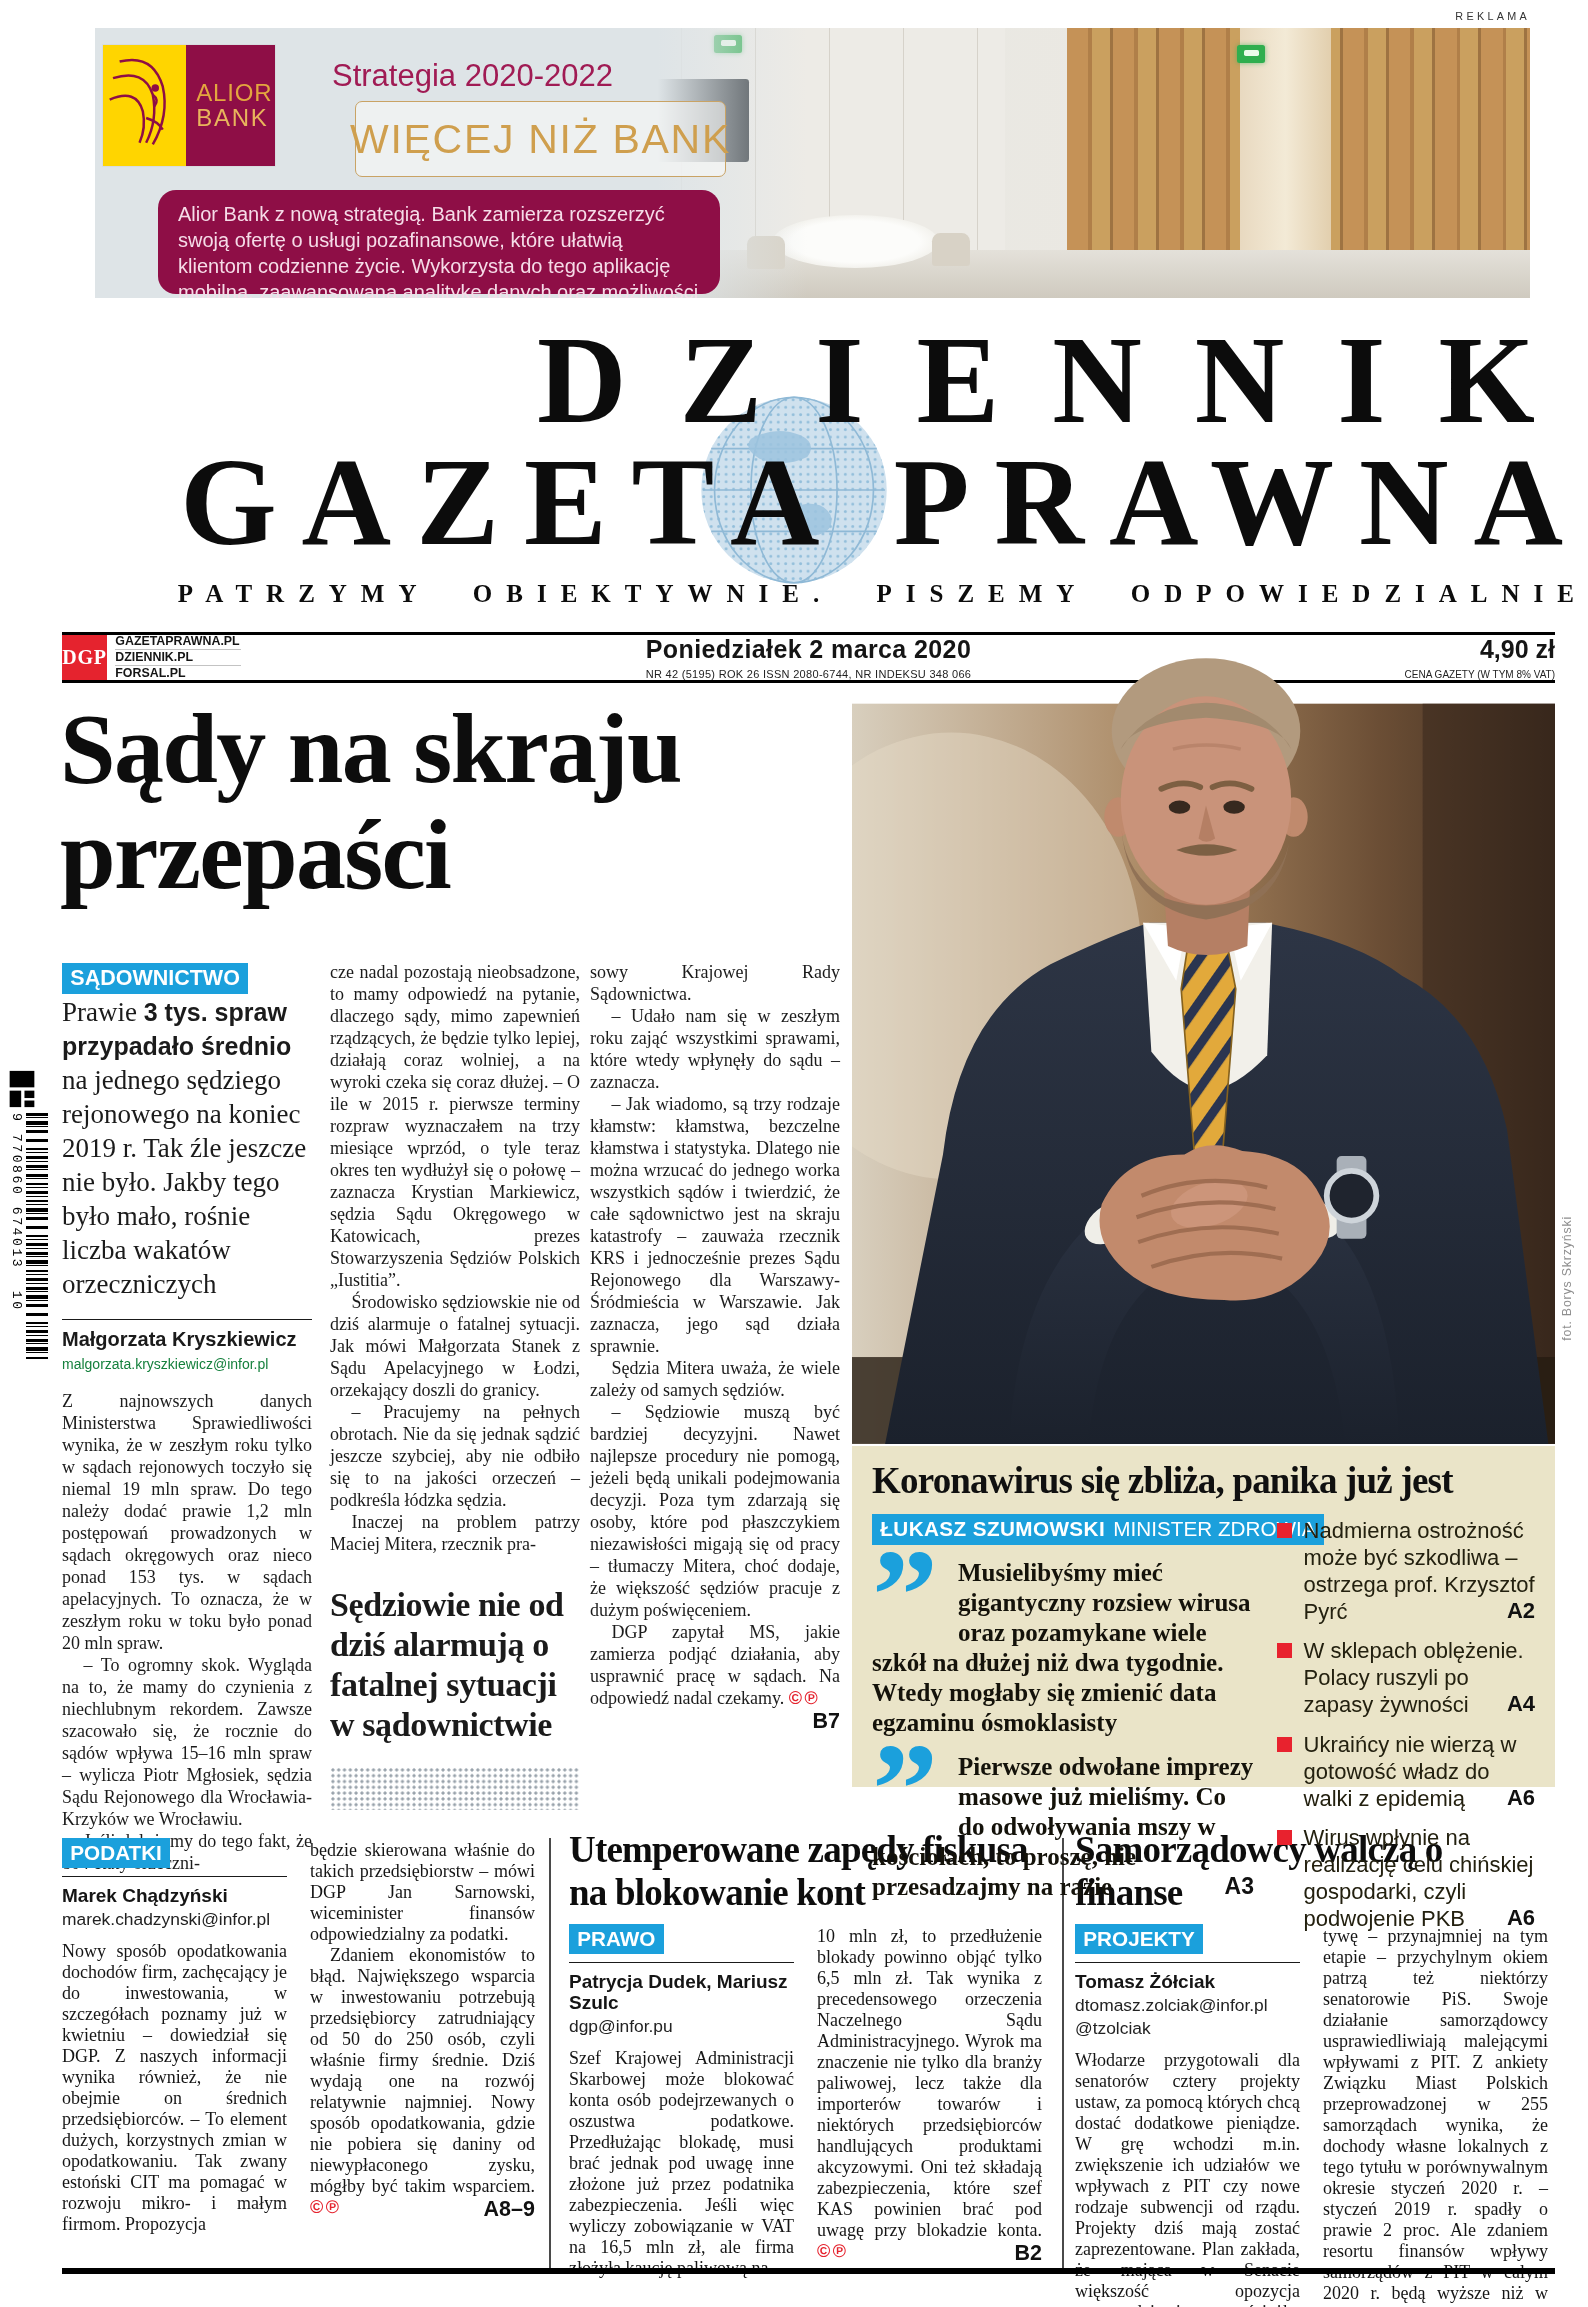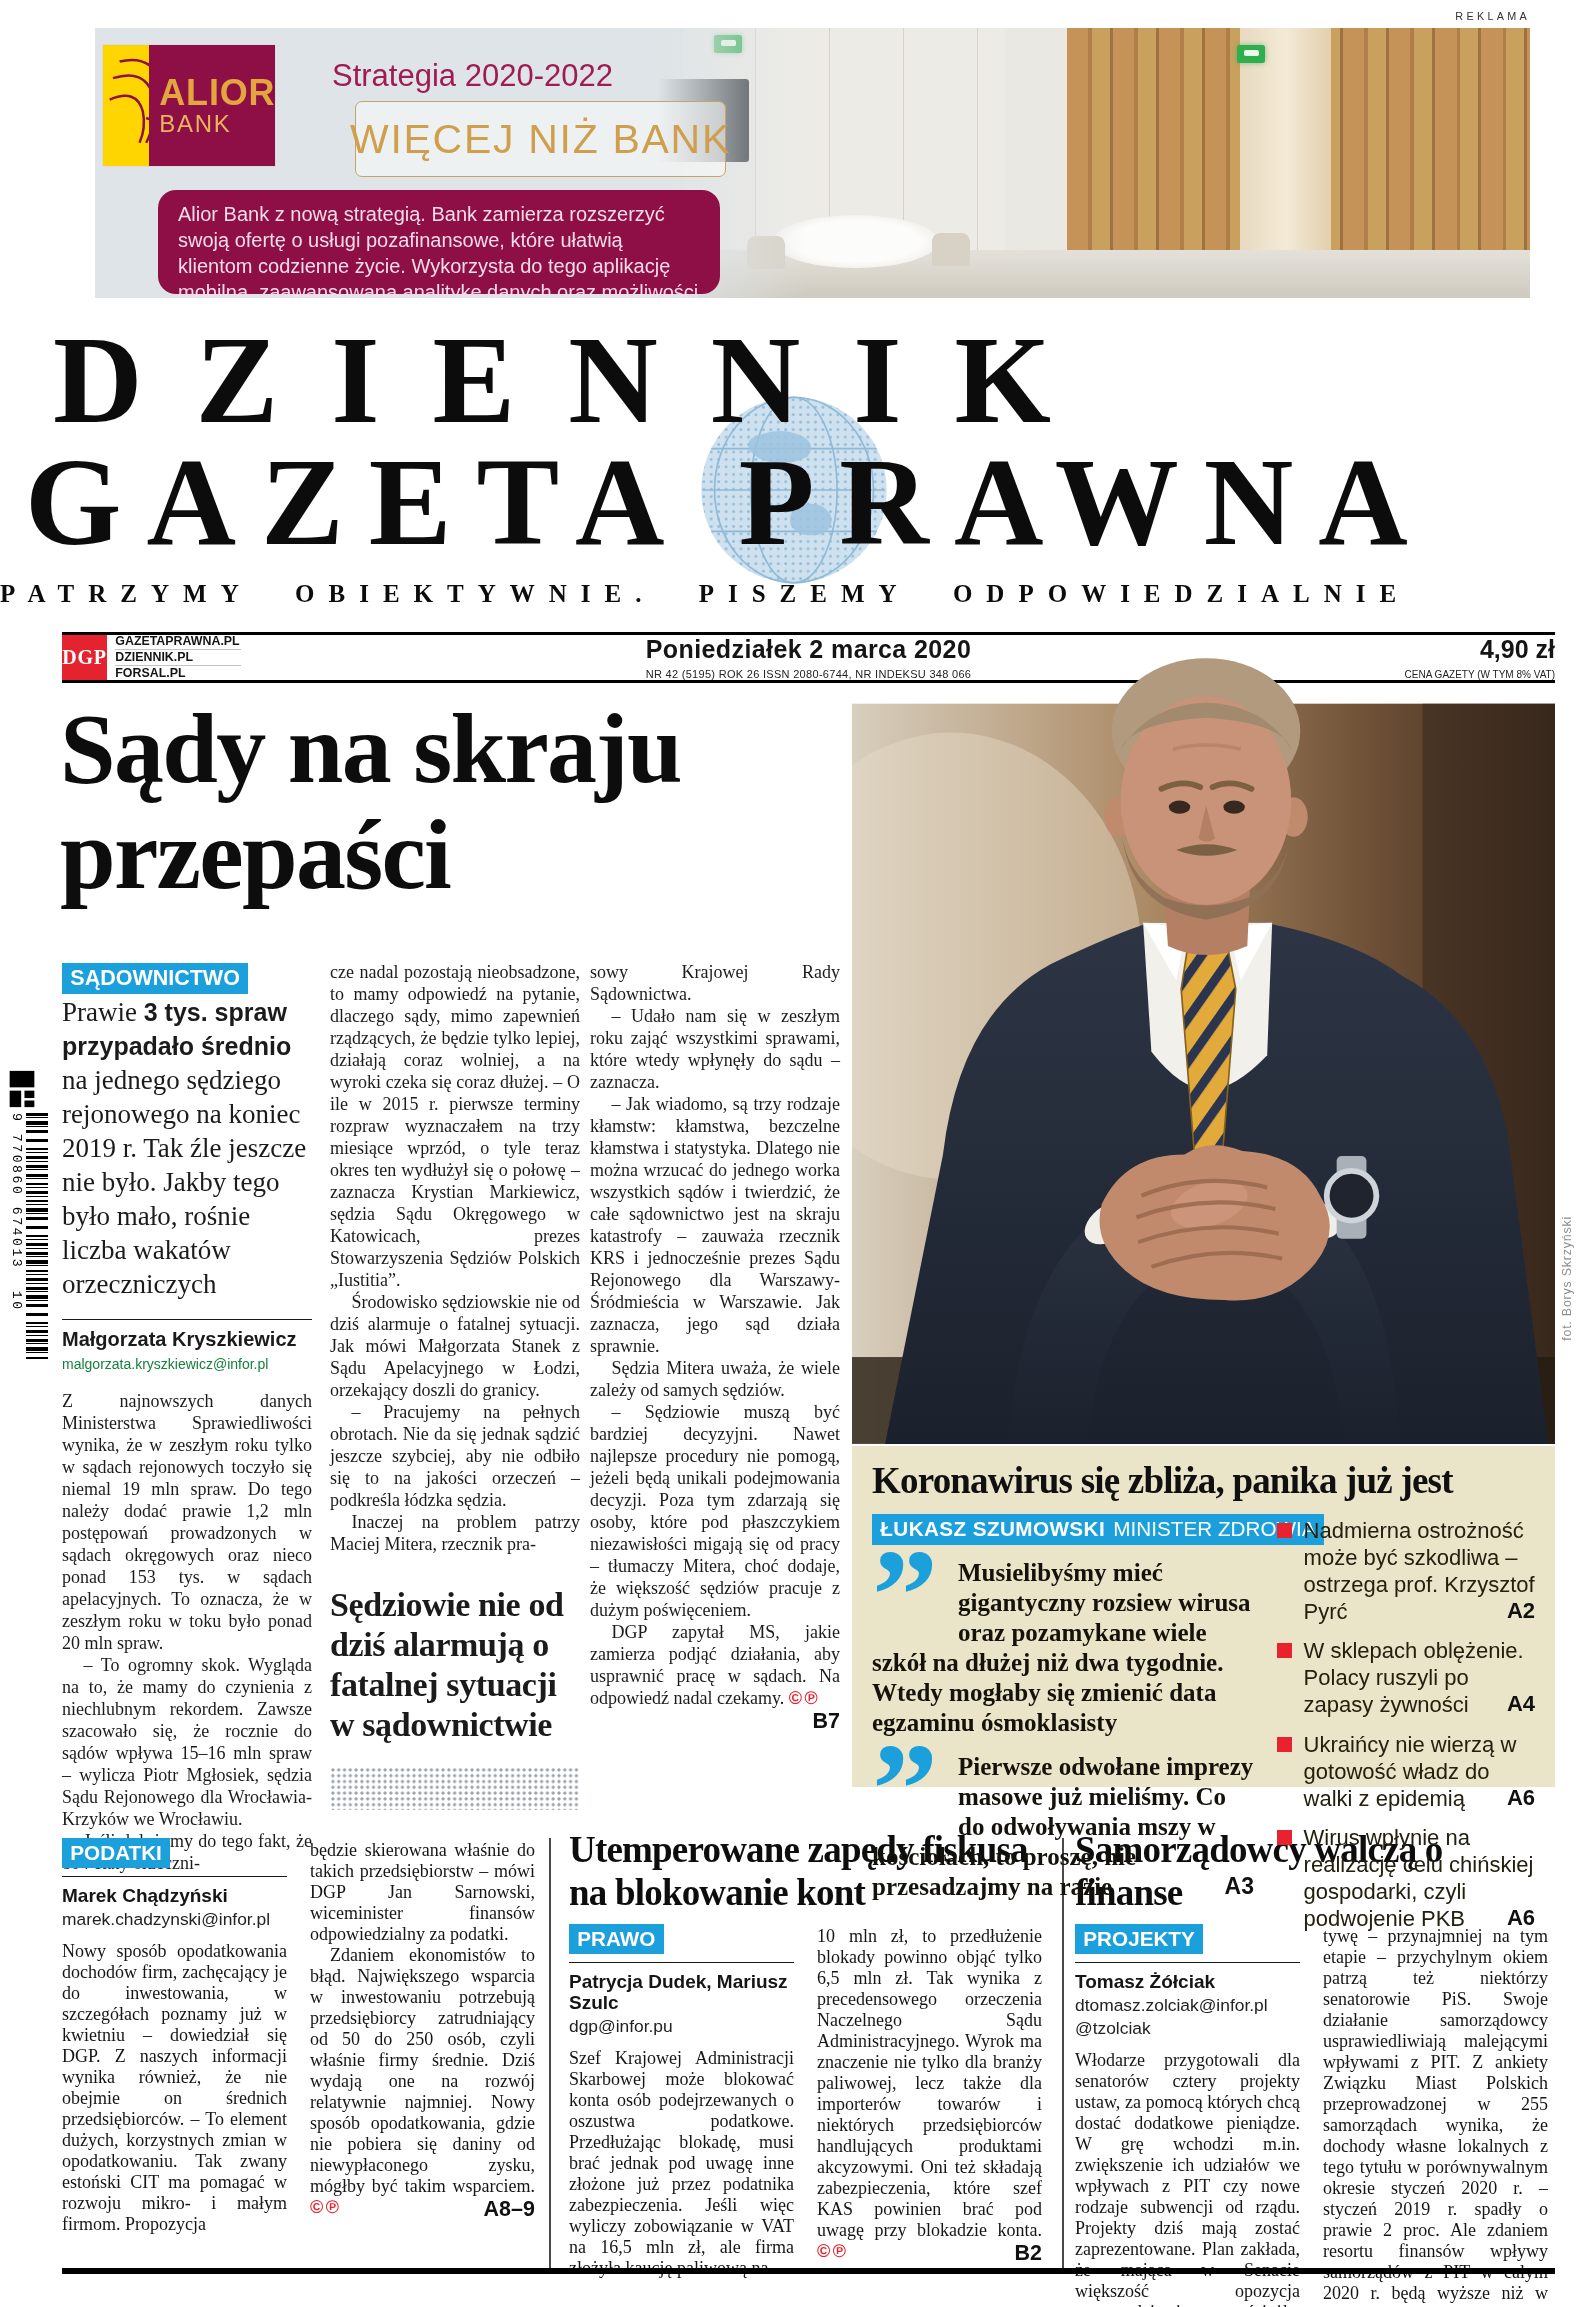--- a/index.html
+++ b/index.html
@@ -27,31 +27,31 @@
   .adtable{position:absolute;left:165px;top:187px;width:165px;height:53px;border-radius:50%;
            background:radial-gradient(ellipse at center,#fcfcfa 0 55%,#e3e0d6 100%)}
   .chair{position:absolute;width:38px;height:33px;background:#d8d2c6;border-radius:8.3px 8.3px 3.3px 3.3px}
   .ch1{left:139px;top:208px}.ch2{left:324px;top:205px}
   .adfade{position:absolute;left:0;top:0;width:199px;height:100%;
           background:linear-gradient(90deg,#dee4e7 0 25%,rgba(222,228,231,0) 100%)}
   .alior{position:absolute;left:8.3px;top:16.5px;width:172px;height:121px;display:flex;box-shadow:0 0 0 0.8px rgba(0,0,0,.04)}
   .alior .face{width:83px;background:#ffd500;position:relative;overflow:hidden}
   .alior .nm{flex:1;background:#8e0e46;color:#e3a63f;font-family:"Liberation Sans",sans-serif;
              display:flex;flex-direction:column;justify-content:center;padding-left:10px;line-height:1.05}
-  .alior .nm .l1{font-weight:700;font-size:36px;letter-spacing:0.8px}
+  .alior .nm .l1{font-weight:400;font-size:24px;letter-spacing:0.8px}
   .alior .nm .l2{font-weight:400;font-size:24px;letter-spacing:1.7px;color:#e8b45c}
   .strategy{position:absolute;left:237px;top:30px;font:400 31px "Liberation Sans",sans-serif;color:#a01b54}
   .slogan{position:absolute;left:260px;top:73px;width:369px;height:74px;border:1.7px solid #c9a365;border-radius:7px;
           background:rgba(252,252,250,.55);display:flex;align-items:center;justify-content:center;
           font:400 41px "Liberation Sans",sans-serif;letter-spacing:1.7px;color:#cf9f4e;white-space:nowrap}
   .adbody{position:absolute;left:63px;top:162px;width:562px;height:104px;background:#8e0e46;border-radius:18px;
           color:#f6dce8;font:400 20px/26px "Liberation Sans",sans-serif;padding:10.8px 20px;box-sizing:border-box}
 
   
-  .masthead{position:absolute;left:0;top:324px;width:100%;text-align:left}
+  .masthead{position:absolute;left:0;top:324px;width:100%;text-align:right}
   .globe{position:absolute;left:693px;top:65px;width:202px;height:202px;z-index:0}
   .mh1,.mh2{position:relative;z-index:1;font-weight:700;font-size:124px;line-height:114px;
             letter-spacing:53px;padding-left:53px;white-space:nowrap;color:#0c0c0c}
   .mh2{letter-spacing:25px;padding-left:25px;margin-top:8.3px}
   .tagline{position:relative;z-index:1;margin-top:20px;font:700 25px "Liberation Serif",serif;
            letter-spacing:14px;word-spacing:23px;white-space:nowrap;color:#0c0c0c}
 
   
   .datebar{position:absolute;left:62px;top:632px;width:1493px;height:51px;border-top:3.3px solid #000;
            border-bottom:3.3px solid #000;display:flex;align-items:center;box-sizing:border-box;z-index:1}

